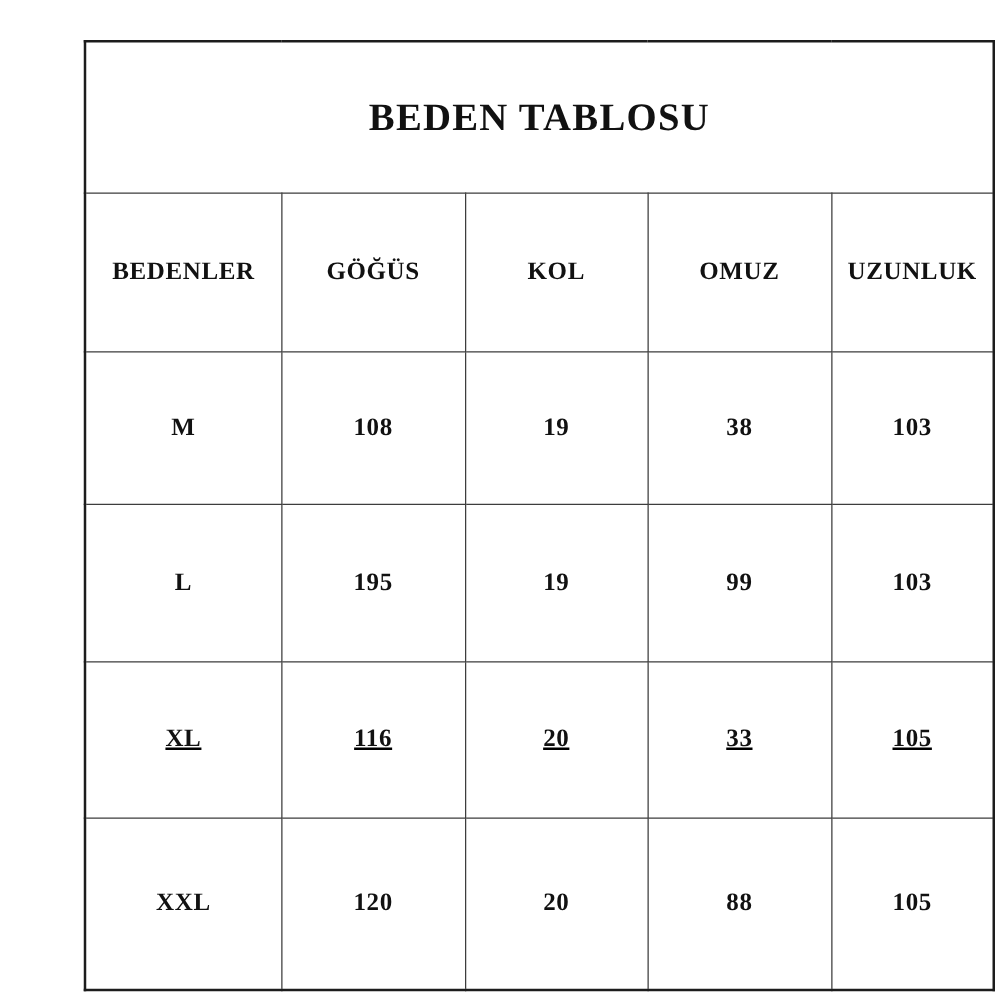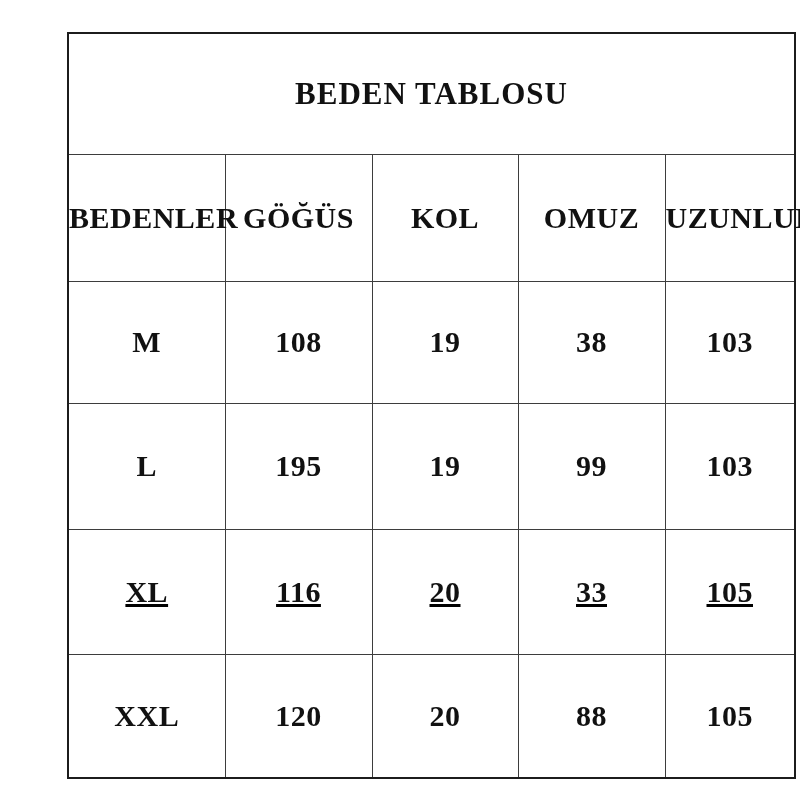--- a/index.html
+++ b/index.html
@@ -29,34 +29,34 @@
     background: #ffffff;
     border: 2px solid #1c1c1c;
   }
   table.size-table td,
   table.size-table th {
     border: 1px solid #3d3d3d;
     text-align: center;
     vertical-align: middle;
     color: #111111;
     font-weight: 700;
-    font-size: 30px;
+    font-size: 20px;
     letter-spacing: 0.5px;
     padding: 0;
   }
   tr.title-row td {
     font-size: 31px;
     letter-spacing: 1px;
   }
   tr.title-row    { height: 121px; }
   tr.head-row     { height: 127px; }
   tr.data-row-0   { height: 122px; }
   tr.data-row-1   { height: 126px; }
   tr.data-row-2   { height: 125px; text-decoration: underline; }
-  tr.data-row-3   { height: 124px; }
+  tr.data-row-3   { height: 138px; }
 </style>
 </head>
 <body>
 
 <div class="page">
   <table class="size-table">
     <colgroup>
       <col style="width:157px">
       <col style="width:147px">
       <col style="width:146px">

